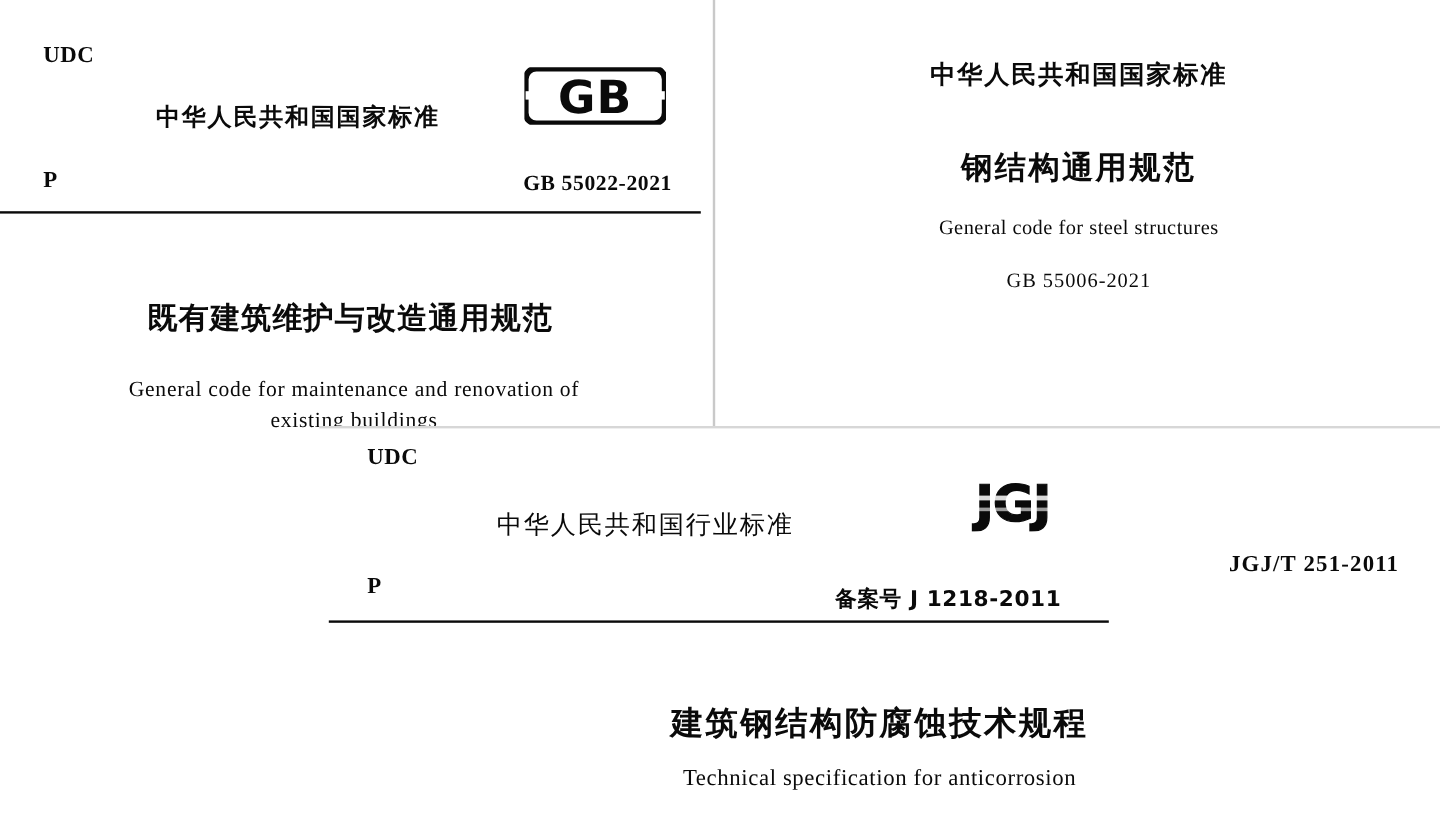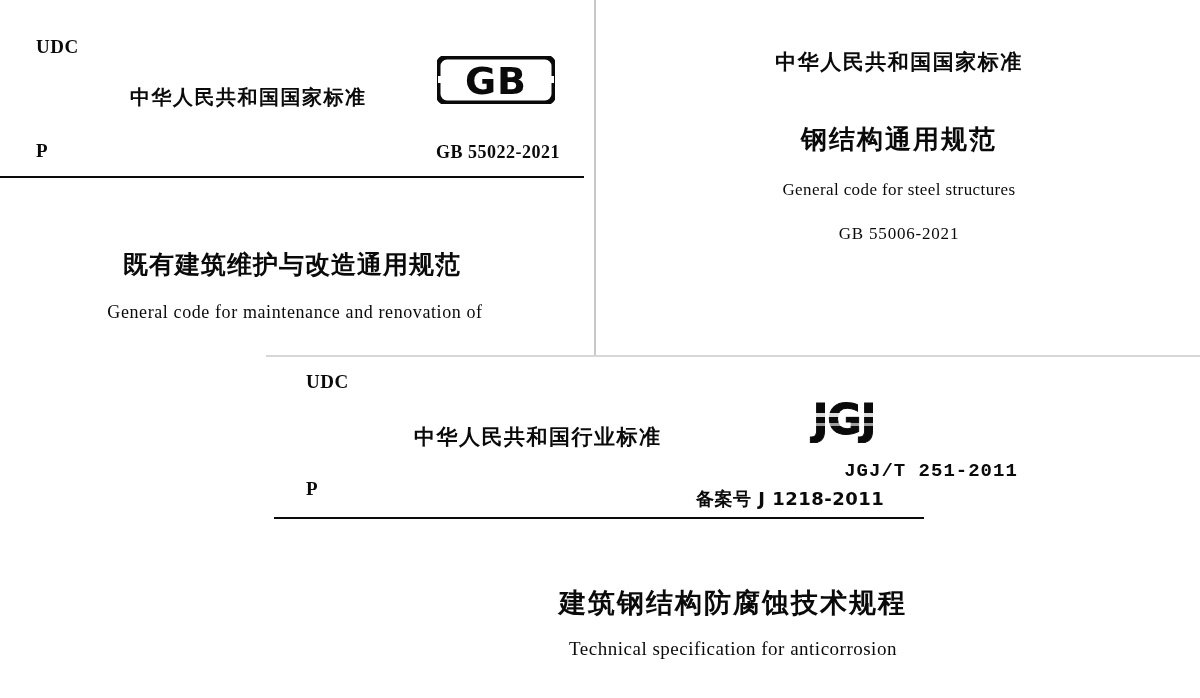--- a/index.html
+++ b/index.html
@@ -88,21 +88,21 @@
     width: 584px;
     text-align: center;
     font-family: "DejaVu Sans", sans-serif;
     font-weight: bold;
     font-size: 25px;
     letter-spacing: 1px;
   }
   #page-gb55022 .title-en {
     position: absolute;
     left: 60px;
-    top: 299px;
+    top: 311px;
     width: 470px;
     text-align: center;
     font-family: "Liberation Serif", serif;
     font-size: 18px;
     line-height: 26px;
     letter-spacing: 0.6px;
   }
 
   
   #page-gb55006 {
@@ -171,39 +171,39 @@
     font-family: "Liberation Serif", serif;
     font-weight: bold;
     font-size: 19px;
     letter-spacing: 0.5px;
   }
   #page-jgj .industry {
     position: absolute;
     left: 148px;
     top: 66px;
     font-family: "DejaVu Sans", sans-serif;
-    font-weight: bold;
+    font-weight: normal;
     font-size: 21px;
     letter-spacing: 1.5px;
   }
   #page-jgj .p-letter {
     position: absolute;
     left: 40px;
     top: 121px;
     font-family: "Liberation Serif", serif;
     font-weight: bold;
     font-size: 19px;
   }
   #page-jgj .code-no {
     position: absolute;
     left: 430px;
     top: 103px;
     width: 470px;
-    text-align: center;
-    font-family: Liberation Mono, monospace;
+    text-align: right;
+    font-family: Liberation Serif, serif;
     font-weight: bold;
     font-size: 19px;
     letter-spacing: 1px;
   }
   #page-jgj .file-no {
     position: absolute;
     left: 430px;
     top: 130px;
     width: 470px;
     text-align: left;
@@ -280,20 +280,21 @@
   <div class="p-letter">P</div>
 
   <div class="code-no">GB 55022-2021</div>
 
   <div class="rule"></div>
 
   <div class="title-cn">既有建筑维护与改造通用规范</div>
 
   <div class="title-en">
     <div>General code for maintenance and renovation of</div>
+    <div>existing buildings</div>
   </div>
 </div>
 
 <div class="page" id="page-gb55006">
 
   <div class="line national">中华人民共和国国家标准</div>
 
   <div class="line title-cn">钢结构通用规范</div>
 
   <div class="line title-en">General code for steel structures</div>

